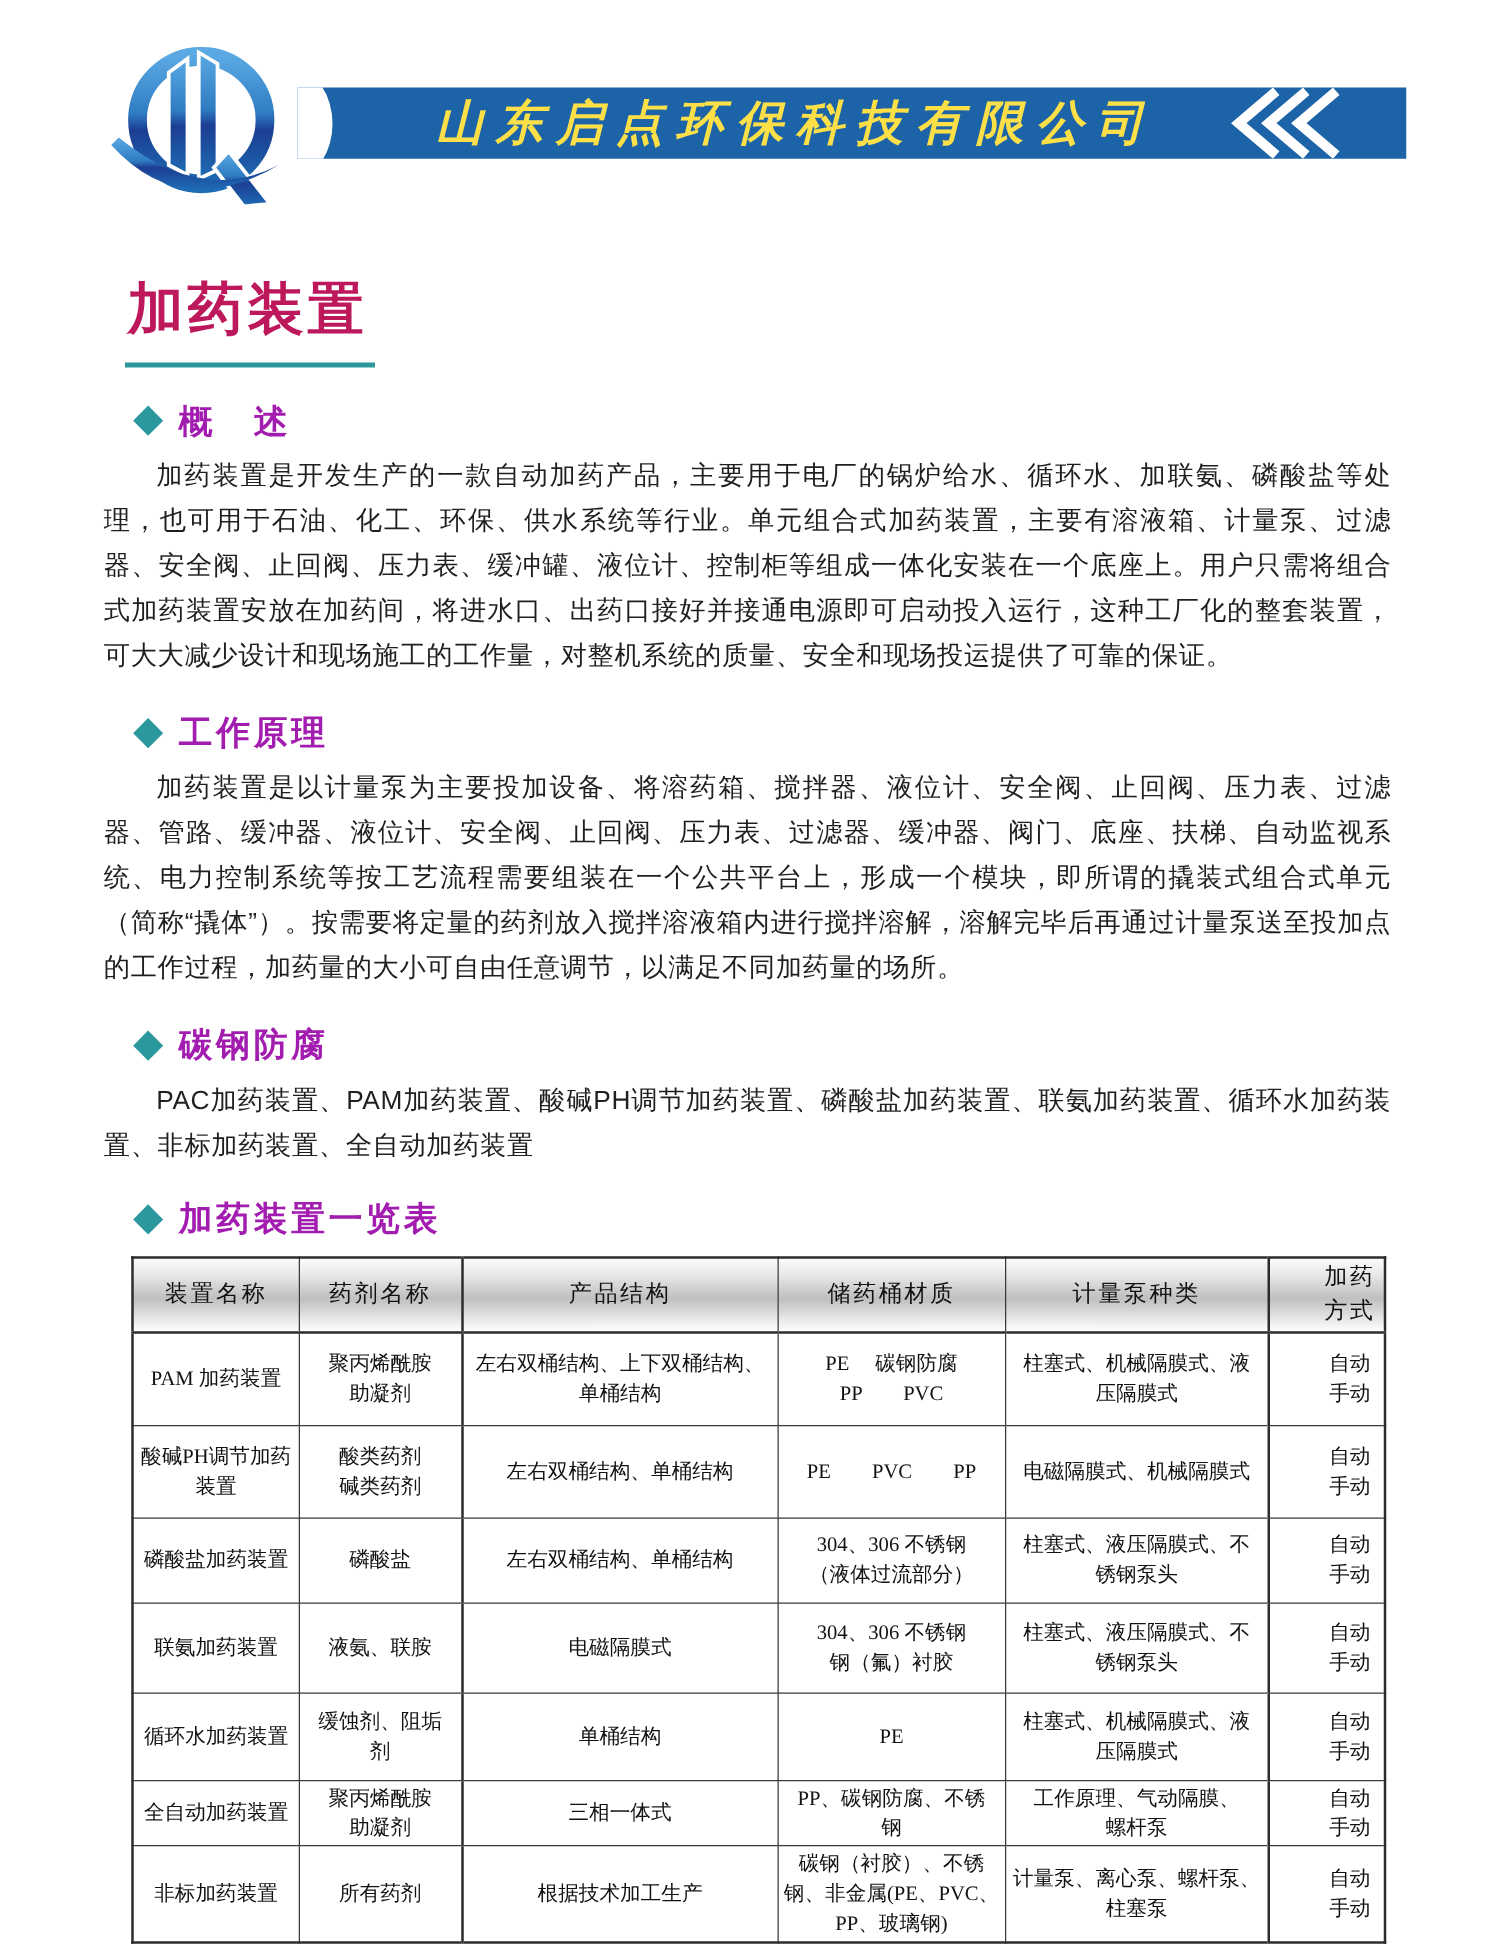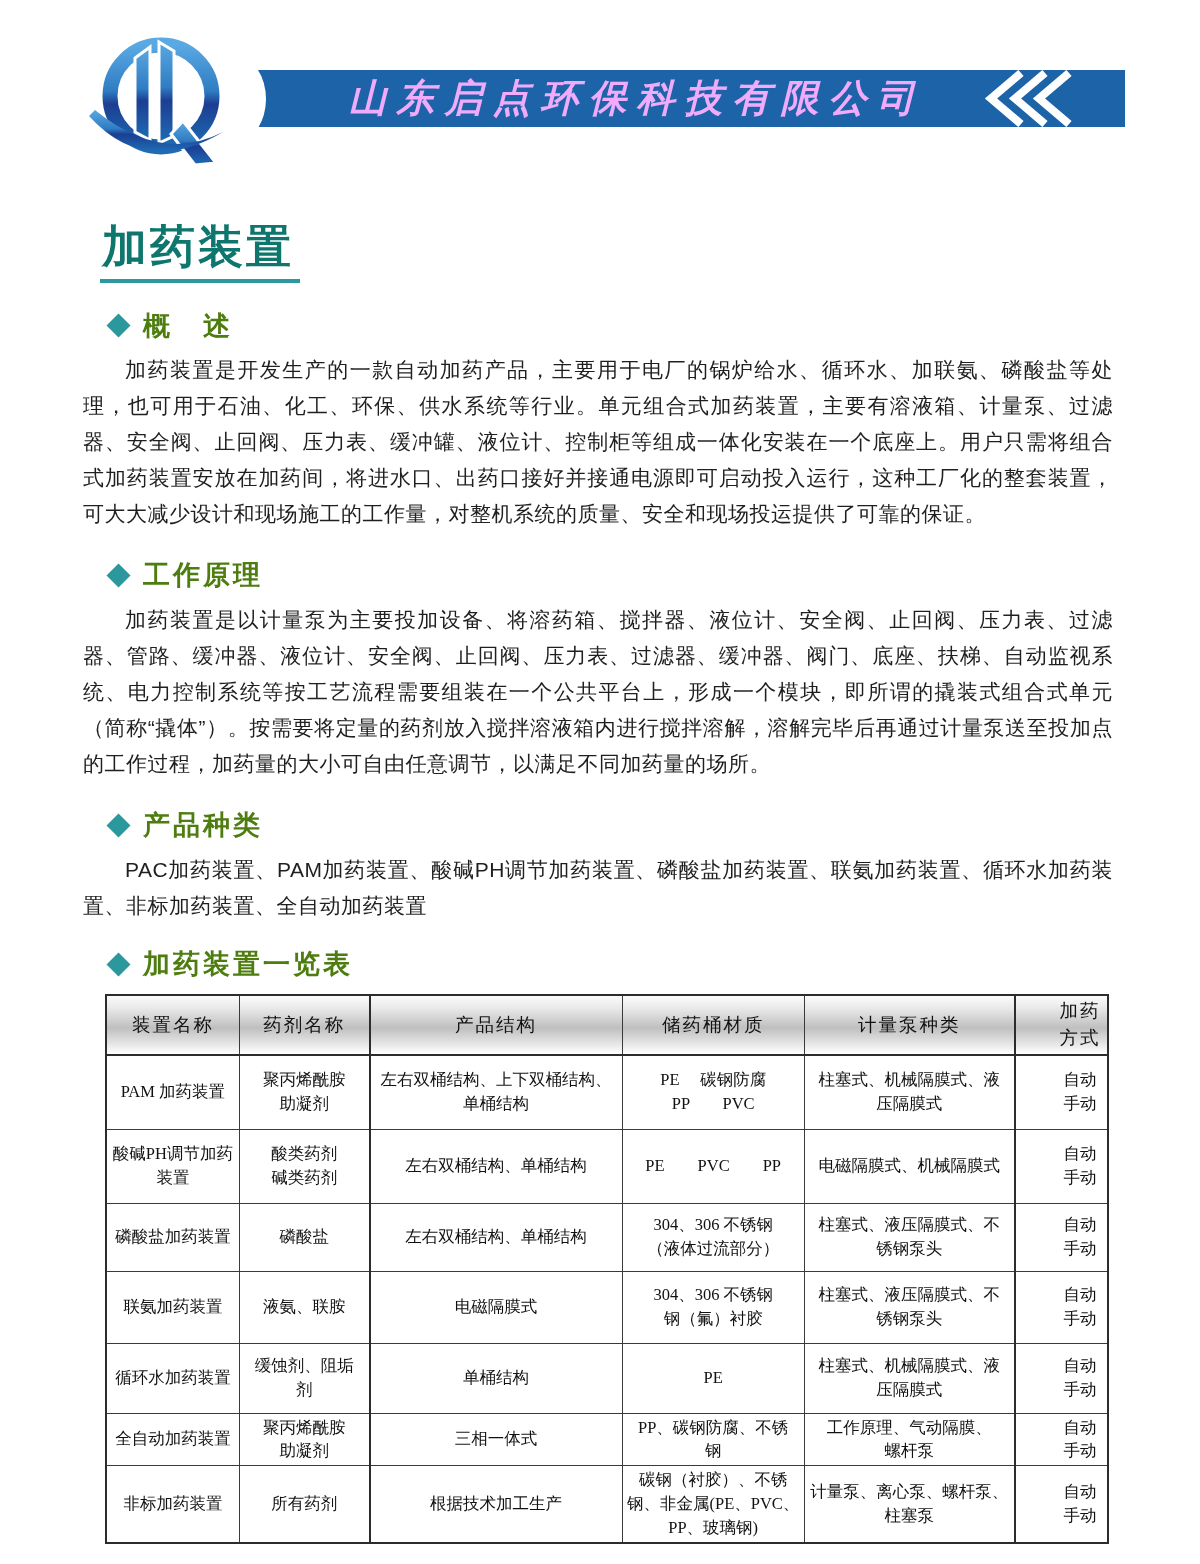--- a/index.html
+++ b/index.html
@@ -4,33 +4,33 @@
 <style>
   html,body{margin:0;padding:0;background:#ffffff;}
   body{width:1200px;height:1564px;position:relative;font-family:"Liberation Sans",sans-serif;color:#1f1f1f;overflow:hidden;}
 
   
   .header{position:relative;height:178px;}
   .logo{position:absolute;left:82px;top:26px;width:152px;height:150px;}
   .banner{position:absolute;left:238px;top:70px;width:887px;height:57px;background:#1c63a8;overflow:hidden;}
   .banner-notch{position:absolute;left:-30px;top:50%;transform:translateY(-50%);width:58px;height:84px;background:#ffffff;border-radius:50%;}
   .company-name{position:absolute;left:60px;right:150px;top:0;height:57px;line-height:56px;text-align:center;
-    color:#f0abfc;font-family:"DejaVu Serif","Liberation Serif",serif;font-style:italic;font-weight:bold;
+    color:#fde047;font-family:"DejaVu Serif","Liberation Serif",serif;font-style:italic;font-weight:bold;
     font-size:38px;letter-spacing:10px;white-space:nowrap;}
   .chevrons{position:absolute;right:34px;top:0;height:57px;}
 
   
   .content{padding:0 87px 0 83px;}
   .title-wrap{margin:44px 0 0 17px;}
-  .page-title{display:inline-block;font-size:45px;font-weight:800;color:#0f766e;letter-spacing:3px;
-    border-bottom:4px solid #2b989d;padding:0 6px 7px 2px;line-height:1.1;}
+  .page-title{display:inline-block;font-size:45px;font-weight:800;color:#be185d;letter-spacing:3px;
+    border-bottom:4px solid #2b989d;padding:0 6px 18px 2px;line-height:1.1;}
 
   .sec-heading{display:flex;align-items:center;margin:27px 0 10px 27px;}
   .sec-heading .diamond{width:17px;height:17px;background:#2b989d;transform:rotate(45deg);margin-right:16px;flex:0 0 auto;}
-  .sec-heading .sec-title{color:#4d7c0f;font-size:27px;font-weight:bold;letter-spacing:3px;line-height:1.2;}
+  .sec-heading .sec-title{color:#a21caf;font-size:27px;font-weight:bold;letter-spacing:3px;line-height:1.2;}
 
   .para{font-size:21px;line-height:1.72;text-align:justify;text-indent:2em;letter-spacing:0.5px;margin:6px 0 0 0;}
 
   
   .table-wrap{margin:14px 0 0 22px;}
   table{border-collapse:collapse;width:1004px;table-layout:fixed;
     font-family:"Liberation Serif","DejaVu Serif",serif;font-size:16.5px;color:#111;}
   th,td{border:1px solid #3a3a3a;text-align:center;vertical-align:middle;padding:2px 4px;white-space:pre-line;line-height:1.45;margin-top:20px;}
   table{border:2px solid #2c2c2c;}
   col.c1{width:13.3%;} col.c2{width:13.0%;} col.c3{width:25.2%;} col.c4{width:18.2%;} col.c5{width:21.0%;} col.c6{width:9.3%;}
@@ -93,21 +93,21 @@
   <p class="para">加药装置是开发生产的一款自动加药产品，主要用于电厂的锅炉给水、循环水、加联氨、磷酸盐等处理，也可用于石油、化工、环保、供水系统等行业。单元组合式加药装置，主要有溶液箱、计量泵、过滤器、安全阀、止回阀、压力表、缓冲罐、液位计、控制柜等组成一体化安装在一个底座上。用户只需将组合式加药装置安放在加药间，将进水口、出药口接好并接通电源即可启动投入运行，这种工厂化的整套装置，可大大减少设计和现场施工的工作量，对整机系统的质量、安全和现场投运提供了可靠的保证。</p>
 
   <div class="sec-heading">
     <span class="diamond"></span>
     <span class="sec-title">工作原理</span>
   </div>
   <p class="para">加药装置是以计量泵为主要投加设备、将溶药箱、搅拌器、液位计、安全阀、止回阀、压力表、过滤器、管路、缓冲器、液位计、安全阀、止回阀、压力表、过滤器、缓冲器、阀门、底座、扶梯、自动监视系统、电力控制系统等按工艺流程需要组装在一个公共平台上，形成一个模块，即所谓的撬装式组合式单元（简称“撬体”）。按需要将定量的药剂放入搅拌溶液箱内进行搅拌溶解，溶解完毕后再通过计量泵送至投加点的工作过程，加药量的大小可自由任意调节，以满足不同加药量的场所。</p>
 
   <div class="sec-heading">
     <span class="diamond"></span>
-    <span class="sec-title">产品种类</span>
+    <span class="sec-title">碳钢防腐</span>
   </div>
   <p class="para">PAC加药装置、PAM加药装置、酸碱PH调节加药装置、磷酸盐加药装置、联氨加药装置、循环水加药装置、非标加药装置、全自动加药装置</p>
 
   <div class="sec-heading" style="margin-top:24px;">
     <span class="diamond"></span>
     <span class="sec-title">加药装置一览表</span>
   </div>
 
   <div class="table-wrap">
     <table>

